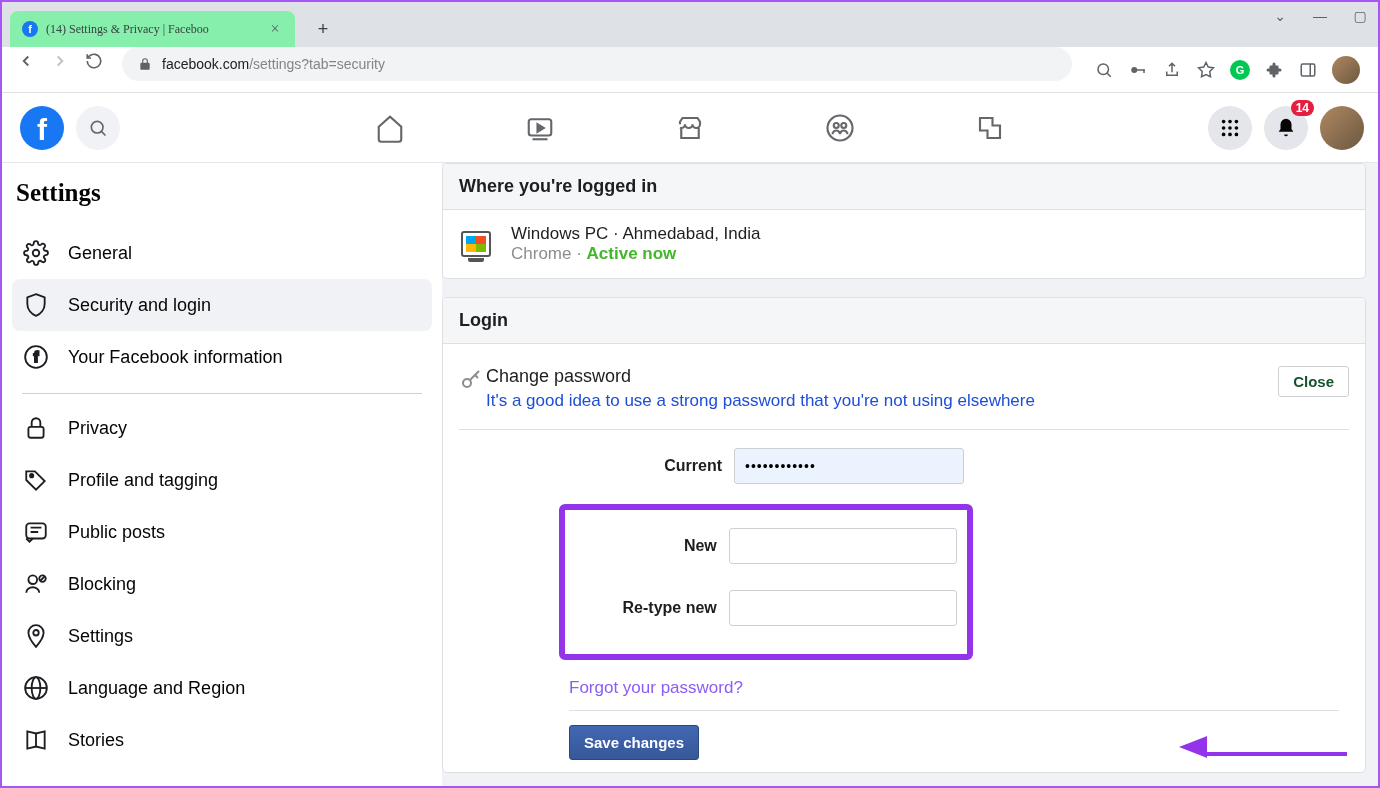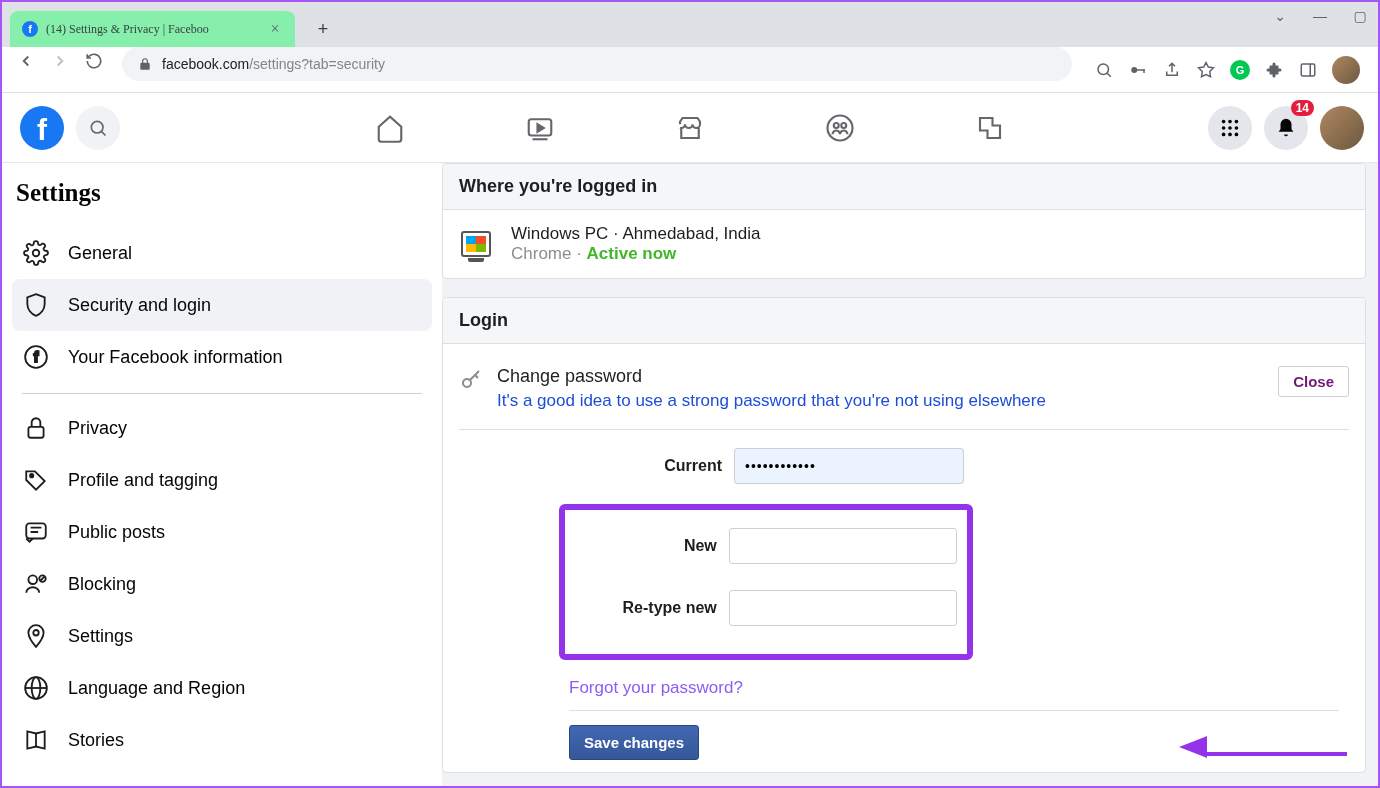--- a/index.html
+++ b/index.html
@@ -54,26 +54,26 @@
 .card-header { background: #f5f6f7; border-bottom: 1px solid #dddfe2; padding: 12px 16px; font-size: 18px; font-weight: 700; color: #1c1e21; }
 .session { display: flex; align-items: center; gap: 20px; padding: 14px 18px; }
 .session-icon { width: 30px; height: 26px; border: 2px solid #555; border-radius: 3px; position: relative; }
 .session-icon::before { content: ""; position: absolute; top: 3px; left: 3px; right: 3px; bottom: 3px; background: conic-gradient(from 0deg, #f25022 0 25%, #7fba00 25% 50%, #ffb900 50% 75%, #00a4ef 75% 100%); }
 .session-icon::after { content: ""; position: absolute; width: 16px; height: 4px; background: #555; bottom: -7px; left: 50%; transform: translateX(-50%); border-radius: 0 0 2px 2px; }
 .session-title { font-size: 17px; color: #1c1e21; }
 .session-sub { font-size: 17px; color: #8a8d91; }
 .active-now { color: #42b72a; font-weight: 700; }
 
 .login-section { padding: 12px 16px; }
-.change-row { display: flex; align-items: flex-start; gap: 14px; border-bottom: 1px solid #dddfe2; padding: 10px 0 18px 0; }
+.change-row { display: flex; align-items: flex-start; gap: 3px; border-bottom: 1px solid #dddfe2; padding: 10px 0 18px 0; }
 .key-icon { width: 24px; color: #8a8d91; margin-top: 2px; }
 .change-info { flex: 1; }
 .change-title { font-size: 18px; color: #1c1e21; margin-bottom: 4px; }
 .change-desc { font-size: 17px; color: #1d4ed8; }
-.close-btn { background: #fff; border: 1px solid #ccd0d5; padding: 6px 14px; border-radius: 3px; font-size: 15px; font-weight: 600; color: #701a75; cursor: pointer; }
+.close-btn { background: #fff; border: 1px solid #ccd0d5; padding: 6px 14px; border-radius: 3px; font-size: 15px; font-weight: 600; color: #14532d; cursor: pointer; }
 
 .form-area { padding: 18px 0 0 110px; position: relative; }
 .form-row { display: flex; align-items: center; margin-bottom: 20px; }
 .form-label { width: 165px; text-align: right; font-size: 16px; font-weight: 600; color: #1c1e21; padding-right: 12px; }
 .form-input { width: 230px; height: 36px; border: 1px solid #ccd0d5; border-radius: 3px; padding: 0 10px; font-size: 14px; }
 .form-input.filled { background: #ebf4fe; letter-spacing: 1px; }
 
 .highlight-box { border: 6px solid #9333ea; border-radius: 6px; padding: 18px 10px 2px 10px; margin: 0 0 14px -10px; width: 414px; }
 .highlight-box .form-row { margin-bottom: 26px; }
 .highlight-box .form-label { width: 155px; }

